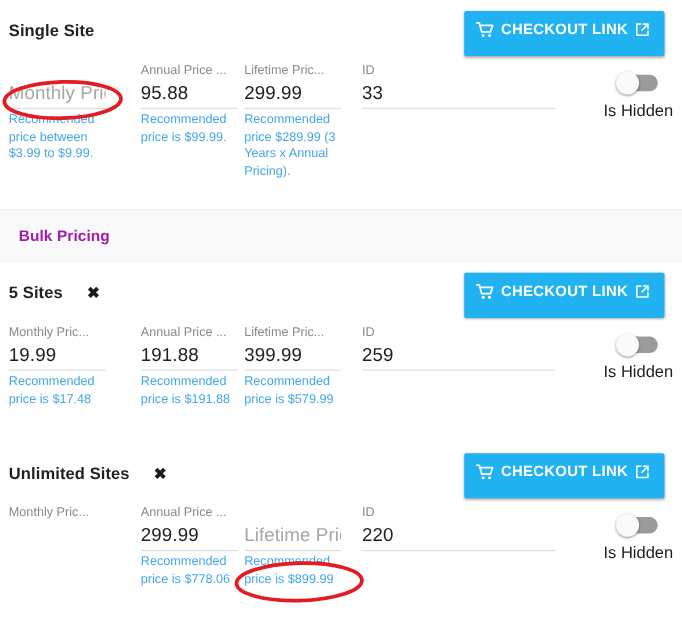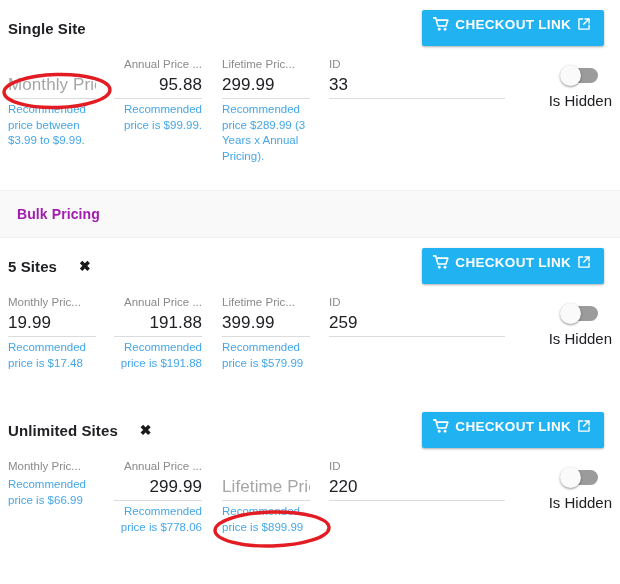--- a/index.html
+++ b/index.html
@@ -56,21 +56,21 @@
     line-height: 1;
     cursor: pointer;
     user-select: none;
   }
 
   
   .checkout-btn {
     position: absolute;
     right: 8px;
     top: 10px;
-    height: 36px;
+    height: 41px;
     background: #21b3f1;
     color: #ffffff;
     border: none;
     border-radius: 2px;
     padding: 0 13px 8px 11px;
     font-family: "Liberation Sans", sans-serif;
     font-size: 13.5px;
     font-weight: bold;
     letter-spacing: 0.3px;
     display: flex;
@@ -87,21 +87,21 @@
     position: relative;
     height: 100px;
   }
 
   .field {
     position: absolute;
     top: 0;
     width: 88px;
   }
   .field.f0 { left: 0px; }
-  .field.f1 { left: 106px; text-align: right; }
+  .field.f1 { left: 120px; }
   .field.f2 { left: 214px; }
   .field.f3 { left: 321px; width: 176px; }
 
   .field-label {
     font-size: 11.5px;
     color: #8a8a8a;
     height: 16px;
     line-height: 16px;
     white-space: nowrap;
     overflow: hidden;
@@ -330,21 +330,20 @@
             <path d="M9.2 2.2h4.6v4.6" fill="none" stroke="#ffffff" stroke-width="1.6" stroke-linejoin="round" stroke-linecap="round"></path>
             <path d="M13.3 2.7L7.6 8.4" fill="none" stroke="#ffffff" stroke-width="1.6" stroke-linecap="round"></path>
           </svg>
         </span>
       </button>
     </div>
 
     <div class="fields-row">
       <div class="field f0">
         <div class="field-label">Monthly Pric...</div>
-        <div class="field-hint">Recommended price is $66.99</div>
       </div>
       <div class="field f1">
         <div class="field-label">Annual Price ...</div>
         <div class="field-value">299.99</div>
         <div class="field-hint">Recommended price is $778.06</div>
       </div>
       <div class="field f2">
         <div class="field-label empty">Lifetime Pric...</div>
         <div class="field-value placeholder">Lifetime Pric...</div>
         <div class="field-hint">Recommended price is $899.99</div>

